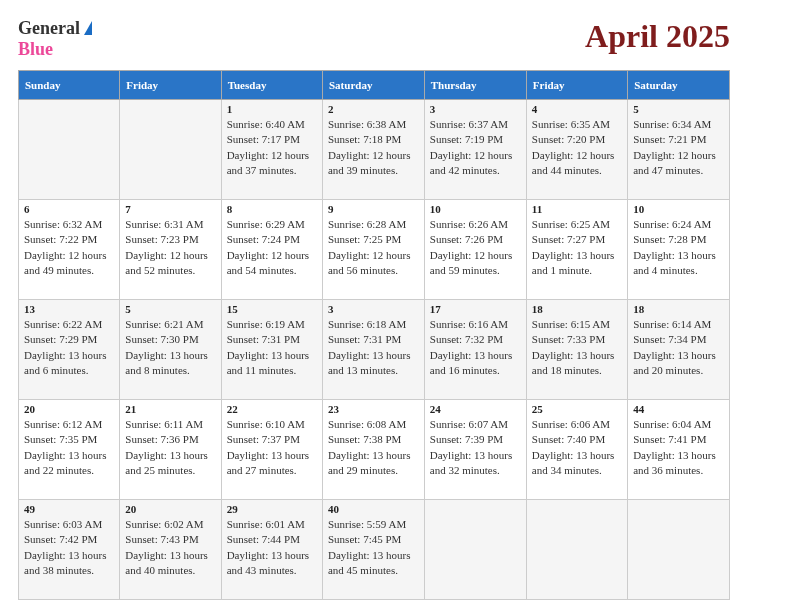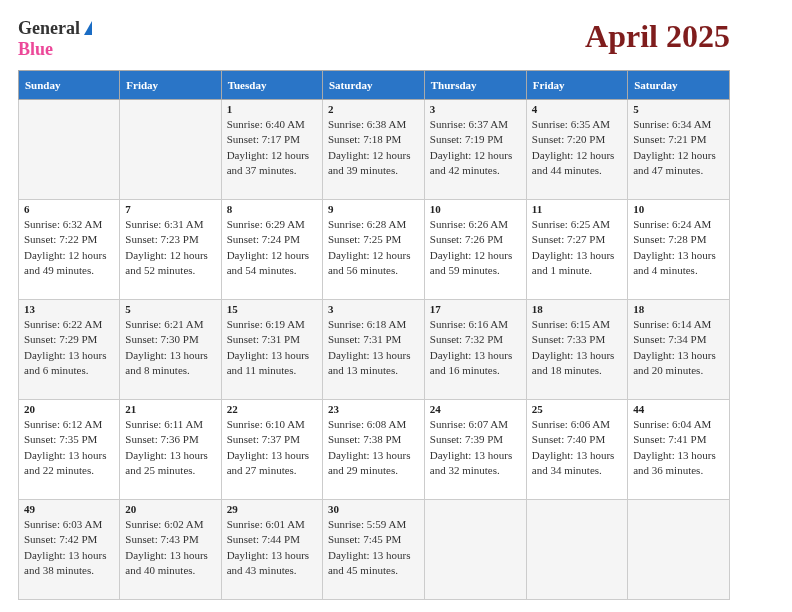--- a/index.html
+++ b/index.html
@@ -263,21 +263,21 @@
           </td>
           <td>
             <span class="day-number">20</span>
             <div class="day-info">Sunrise: 6:02 AM<br>Sunset: 7:43 PM<br>Daylight: 13 hours and 40 minutes.</div>
           </td>
           <td>
             <span class="day-number">29</span>
             <div class="day-info">Sunrise: 6:01 AM<br>Sunset: 7:44 PM<br>Daylight: 13 hours and 43 minutes.</div>
           </td>
           <td>
-            <span class="day-number">30</span>
+            <span class="day-number">40</span>
             <div class="day-info">Sunrise: 5:59 AM<br>Sunset: 7:45 PM<br>Daylight: 13 hours and 45 minutes.</div>
           </td>
           <td class="empty-cell"></td>
           <td class="empty-cell"></td>
           <td class="empty-cell"></td>
         </tr>
       </tbody>
   </table>
 </div>
 

